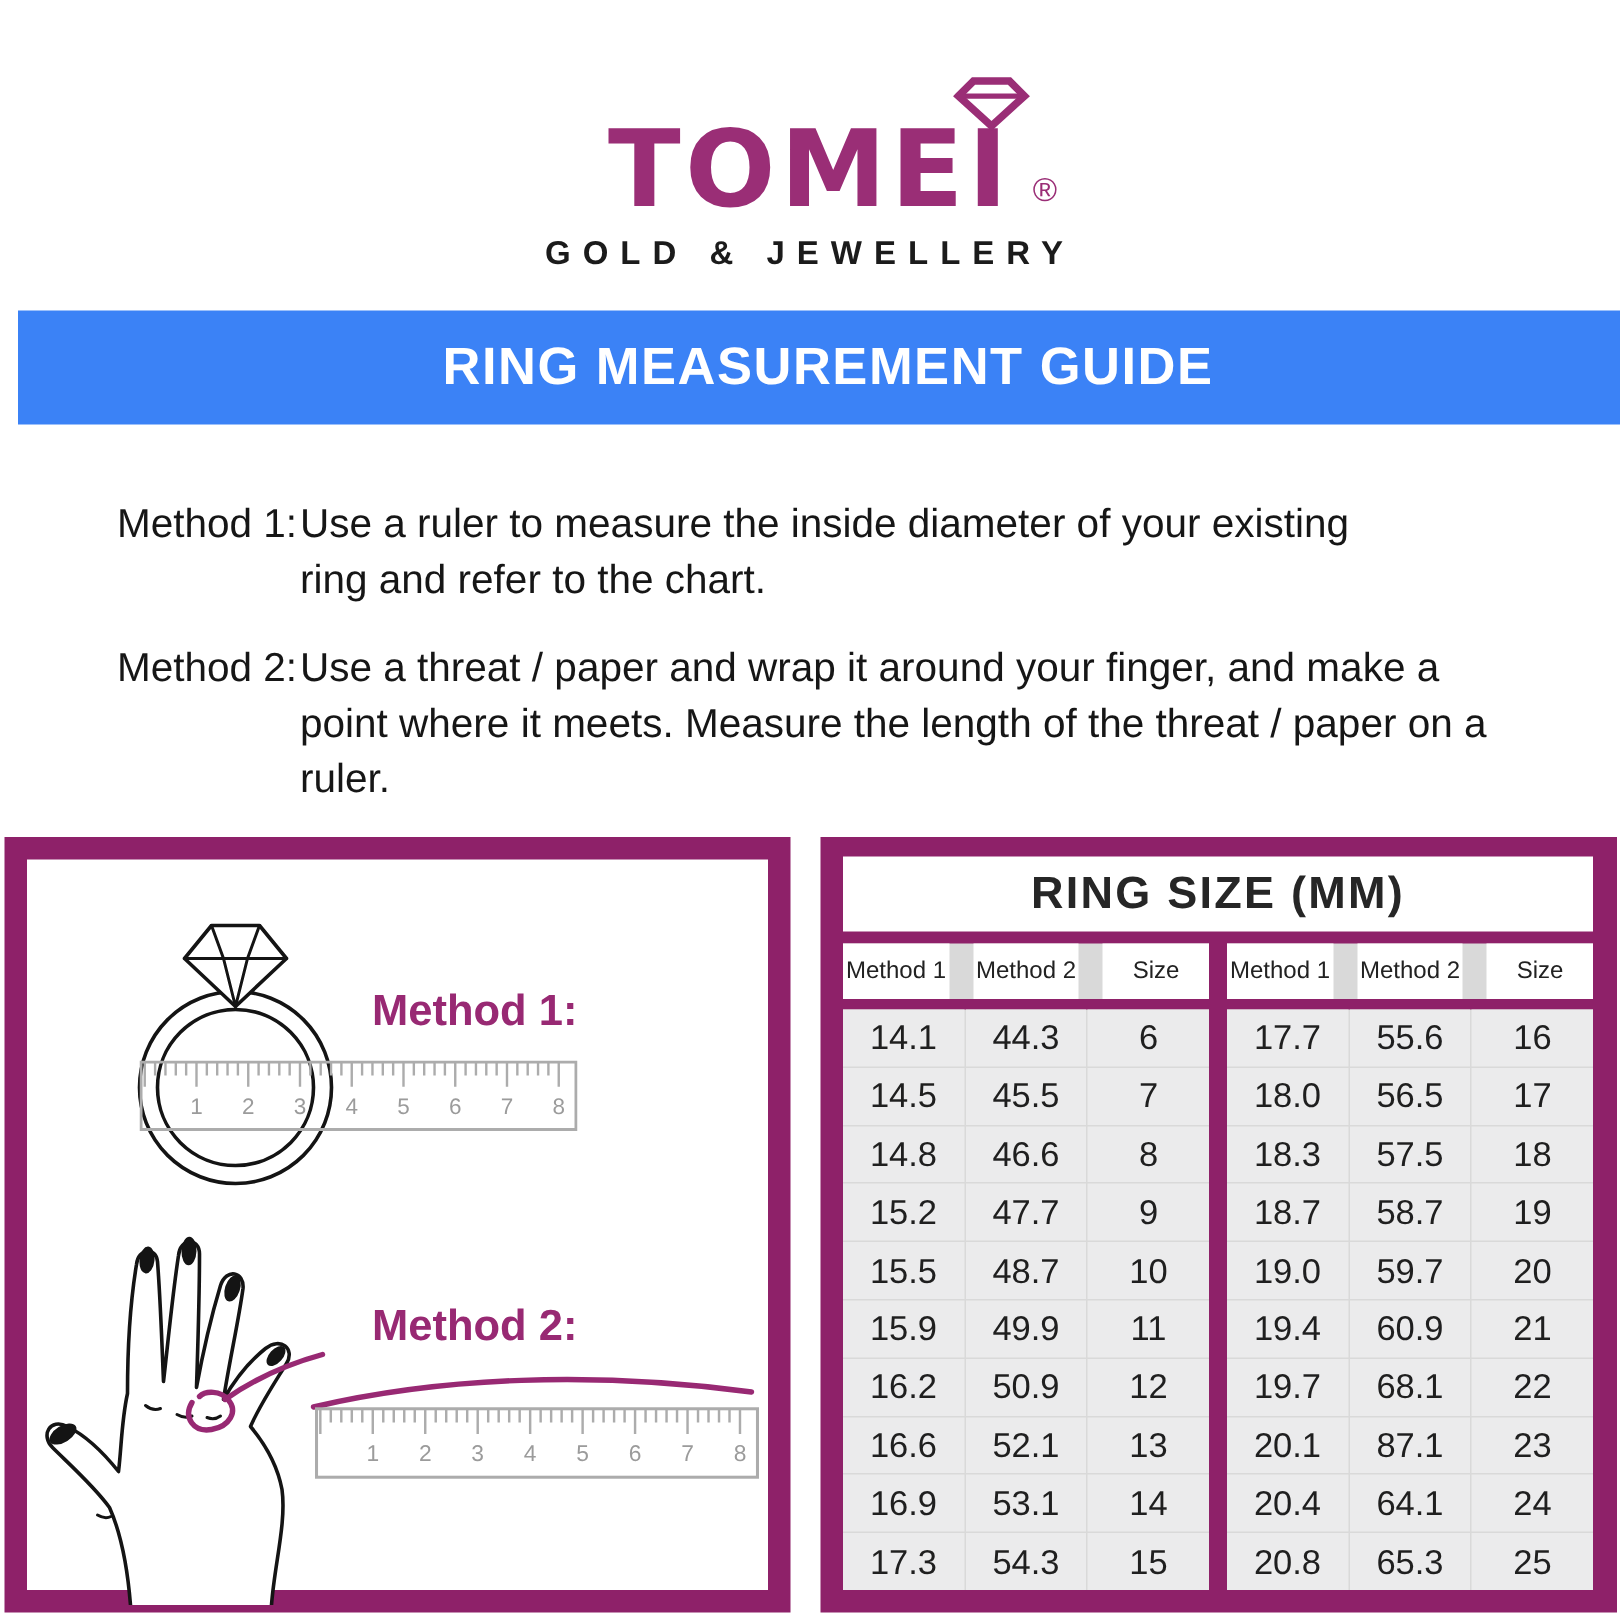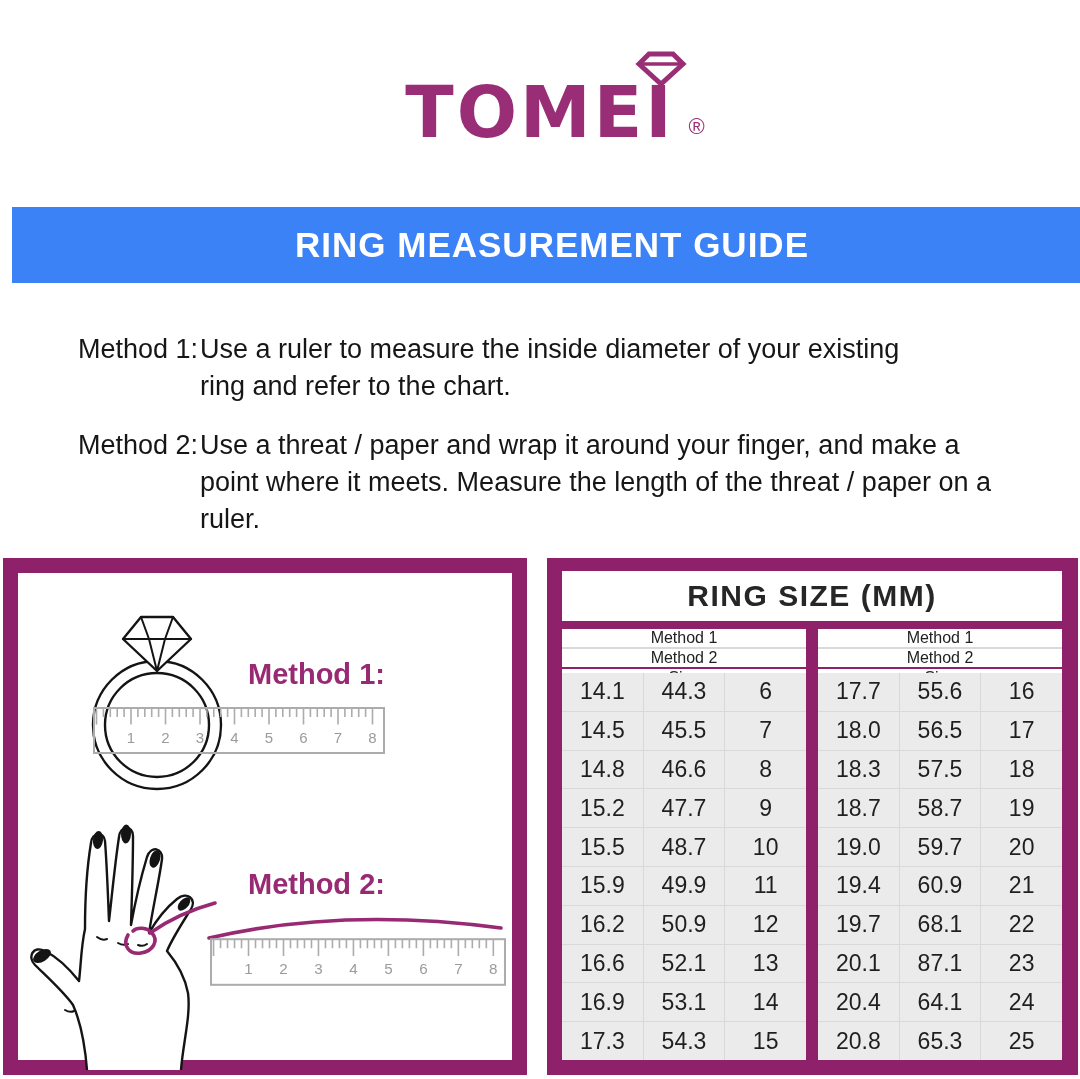--- a/index.html
+++ b/index.html
@@ -69,21 +69,21 @@
     display:flex; flex-direction:column;
   }
   .table-title {
     background:#fff; height:50px; flex:none;
     display:flex; align-items:center; justify-content:center;
     font-size:30px; font-weight:700; letter-spacing:1.5px; color:#262626;
   }
   .table-cols { display:flex; gap:12px; margin-top:8px; flex:1; }
   .tgroup { flex:1; display:flex; flex-direction:column; gap:7px; }
   .thead {
-    display:grid; grid-template-columns:1fr; gap:2px;
+    display:grid; grid-template-columns:1fr 1fr 1fr; gap:16px;
     background:#d9d9d9; height:37px; flex:none;
   }
   .thead .th {
     background:#fff; display:flex; align-items:center; justify-content:center;
     font-size:16px; color:#222;
   }
   .tbody {
     flex:1; display:grid; grid-template-columns:1fr 1fr 1fr;
     grid-auto-rows:1fr; gap:1px; background:#d9d9d9;
   }
@@ -99,20 +99,21 @@
 
   <div class="logo-block">
     <div class="logo-wrap">
       <span class="brand">TOMEI</span>
       <svg class="logo-diamond" width="52" height="36" viewBox="0 0 52 36">
         <path d="M4,13 L14,3 H38 L48,13 L26,33 Z" fill="#ffffff" stroke="#9A2E76" stroke-width="5" stroke-linejoin="miter"></path>
         <path d="M7,13 H45" fill="none" stroke="#9A2E76" stroke-width="3.5"></path>
       </svg>
       <span class="reg">®</span>
     </div>
+    <div class="tagline">GOLD &amp; JEWELLERY</div>
   </div>
 
   <div class="banner">
     <span>RING MEASUREMENT GUIDE</span>
   </div>
 
   <div class="methods">
     <div class="method">
       <span class="method-label">Method 1:</span>
       <span class="method-text">Use a ruler to measure the inside diameter of your existing ring and refer to the chart.</span>

